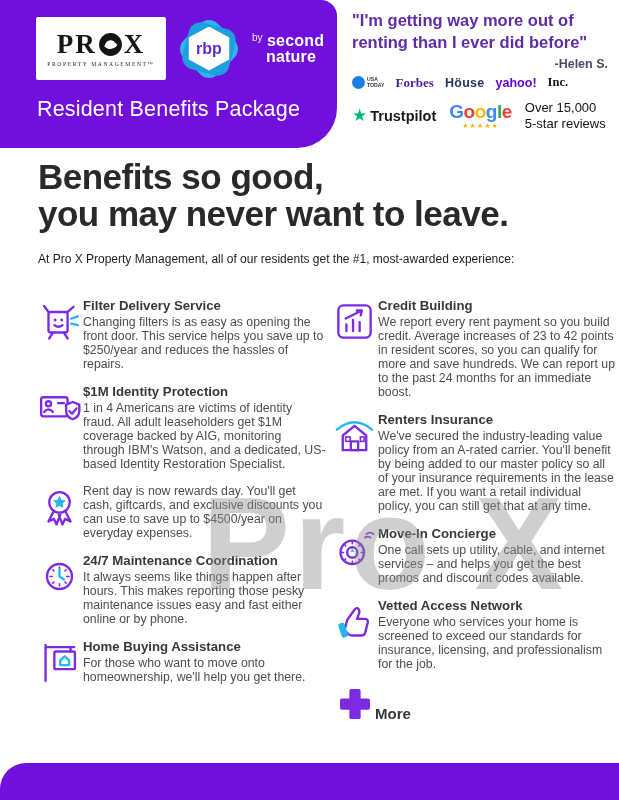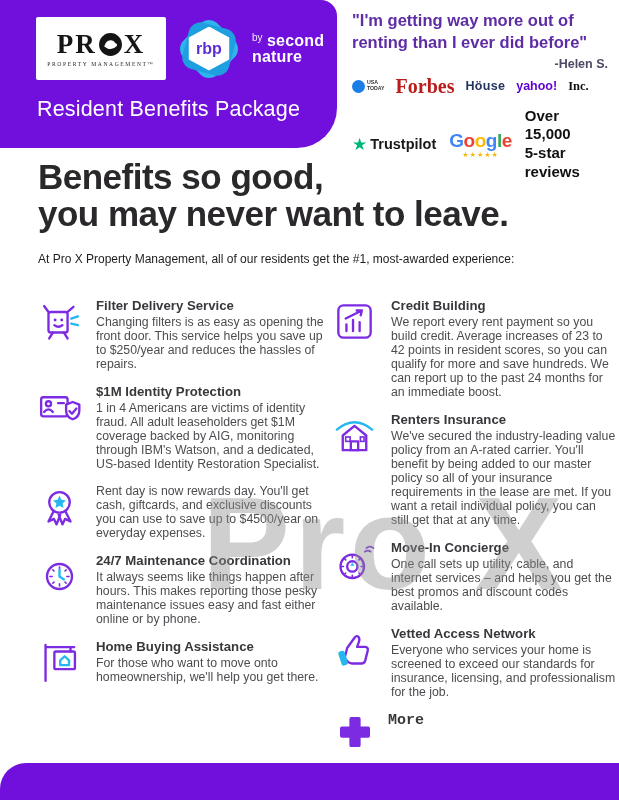--- a/index.html
+++ b/index.html
@@ -34,48 +34,48 @@
 
   
   .head-right { position:absolute; left:352px; top:10px; width:256px; z-index:2; }
   .quote { color:#5E2CA5; font-weight:700; font-size:16.5px; line-height:1.32; }
   .quote-author { text-align:right; color:#4E4866; font-weight:700; font-size:12.5px; margin-top:3px; }
   .featured-label { font-size:9.5px; color:#4a4a4a; margin-top:9px; }
   .press-row { display:flex; align-items:center; gap:11px; margin-top:4px; }
   .usatoday { display:flex; align-items:center; gap:2px; }
   .usatoday-dot { width:13px; height:13px; border-radius:50%; background:#1A7EE6; }
   .usatoday-txt { font-size:5.2px; font-weight:700; color:#333; line-height:1.1; }
-  .press-forbes { font-family:"Liberation Serif", serif; font-weight:700; font-size:20px; color:#b91c1c; }
+  .press-forbes { font-family:"Liberation Serif", serif; font-weight:700; font-size:13px; color:#4c1d95; }
   .press-house { font-weight:700; font-size:12.5px; color:#23355C; letter-spacing:.3px; }
   .press-yahoo { font-weight:700; font-size:12.5px; color:#5F01D1; }
   .press-inc { font-family:"Liberation Serif", serif; font-weight:700; font-size:12.5px; color:#111; }
   .trust-row { display:flex; align-items:center; gap:13px; margin-top:9px; }
   .trustpilot { display:flex; align-items:center; gap:3px; }
   .tp-star { color:#00B67A; font-size:17px; line-height:1; }
   .tp-name { font-size:14.5px; font-weight:600; color:#191919; }
   .google { display:flex; flex-direction:column; align-items:center; line-height:1; }
   .google-word { font-size:19px; font-weight:700; letter-spacing:-.5px; }
   .g-blue{color:#4285F4;} .g-red{color:#EA4335;} .g-yellow{color:#FBBC04;} .g-green{color:#34A853;}
   .google-stars { color:#F4B400; font-size:7px; letter-spacing:1px; margin-top:1px; }
-  .reviews { font-size:15px; font-weight:700; color:#111; line-height:1.25; }
+  .reviews { font-size:13px; font-weight:400; color:#111; line-height:1.25; }
 
   
   .hero { position:absolute; left:38px; top:158px; width:560px; z-index:2; }
   .hero h1 { font-size:35px; font-weight:800; color:#2A282B; line-height:1.07; letter-spacing:-.5px; }
   .hero-sub { margin-top:19px; font-size:12px; color:#1d1d1d; line-height:1.3; width:545px; }
 
   
   .benefits { position:absolute; left:0; top:292px; width:619px;
     display:grid; grid-template-columns:290px 285px; column-gap:5px;
     padding:6px 4px 0 36px; z-index:2; }
-  .benefit { display:flex; gap:13px; margin-bottom:13px; }
+  .benefit { display:flex; margin-bottom:13px; }
   .benefit-icon { width:47px; height:47px; flex-shrink:0; }
   .benefit-title { font-size:13.2px; font-weight:700; color:#39373B; margin-bottom:2px; }
   .benefit-desc { font-size:12.3px; color:#4E4C50; line-height:1.14; }
-  .benefit.more { align-items:flex-start; margin-top:6px;font-family:Liberation Mono, monospace; }
+  .benefit.more { align-items:flex-end; margin-top:6px; }
   .benefit.more .benefit-icon { width:40px; height:40px; margin-left:4px; }
   .benefit.more .benefit-title { font-size:15px; }
 
   svg.icon { width:100%; height:100%; }
   .st { fill:none; stroke:#7C2BE2; stroke-width:3.2; stroke-linecap:round; stroke-linejoin:round; }
   .st-thin { fill:none; stroke:#7C2BE2; stroke-width:2.2; stroke-linecap:round; }
   .cy { fill:none; stroke:#25B7F0; stroke-width:3.2; stroke-linecap:round; stroke-linejoin:round; }
   .cyfill { fill:#25B7F0; stroke:none; }
   .pufill { fill:#7C2BE2; stroke:none; }
 
@@ -110,21 +110,21 @@
       <div class="rbp-badge">
         <span class="rbp-petal p1"></span>
         <span class="rbp-petal p2"></span>
         <span class="rbp-hex">
           <span class="rbp-text">rbp</span>
         </span>
       </div>
       <div class="sn-block">
         <span class="sn-by">by</span>
         <span class="sn-name">second</span><br>
-        <span class="sn-name" style="">nature</span>
+        <span class="sn-name" style="margin-left:14px">nature</span>
       </div>
     </div>
     <div class="banner-title">Resident Benefits Package</div>
   </div>
 
   <div class="head-right">
     <div class="quote">
       <span>"I'm getting way more out of</span><br>
       <span>renting than I ever did before"</span>
     </div>

